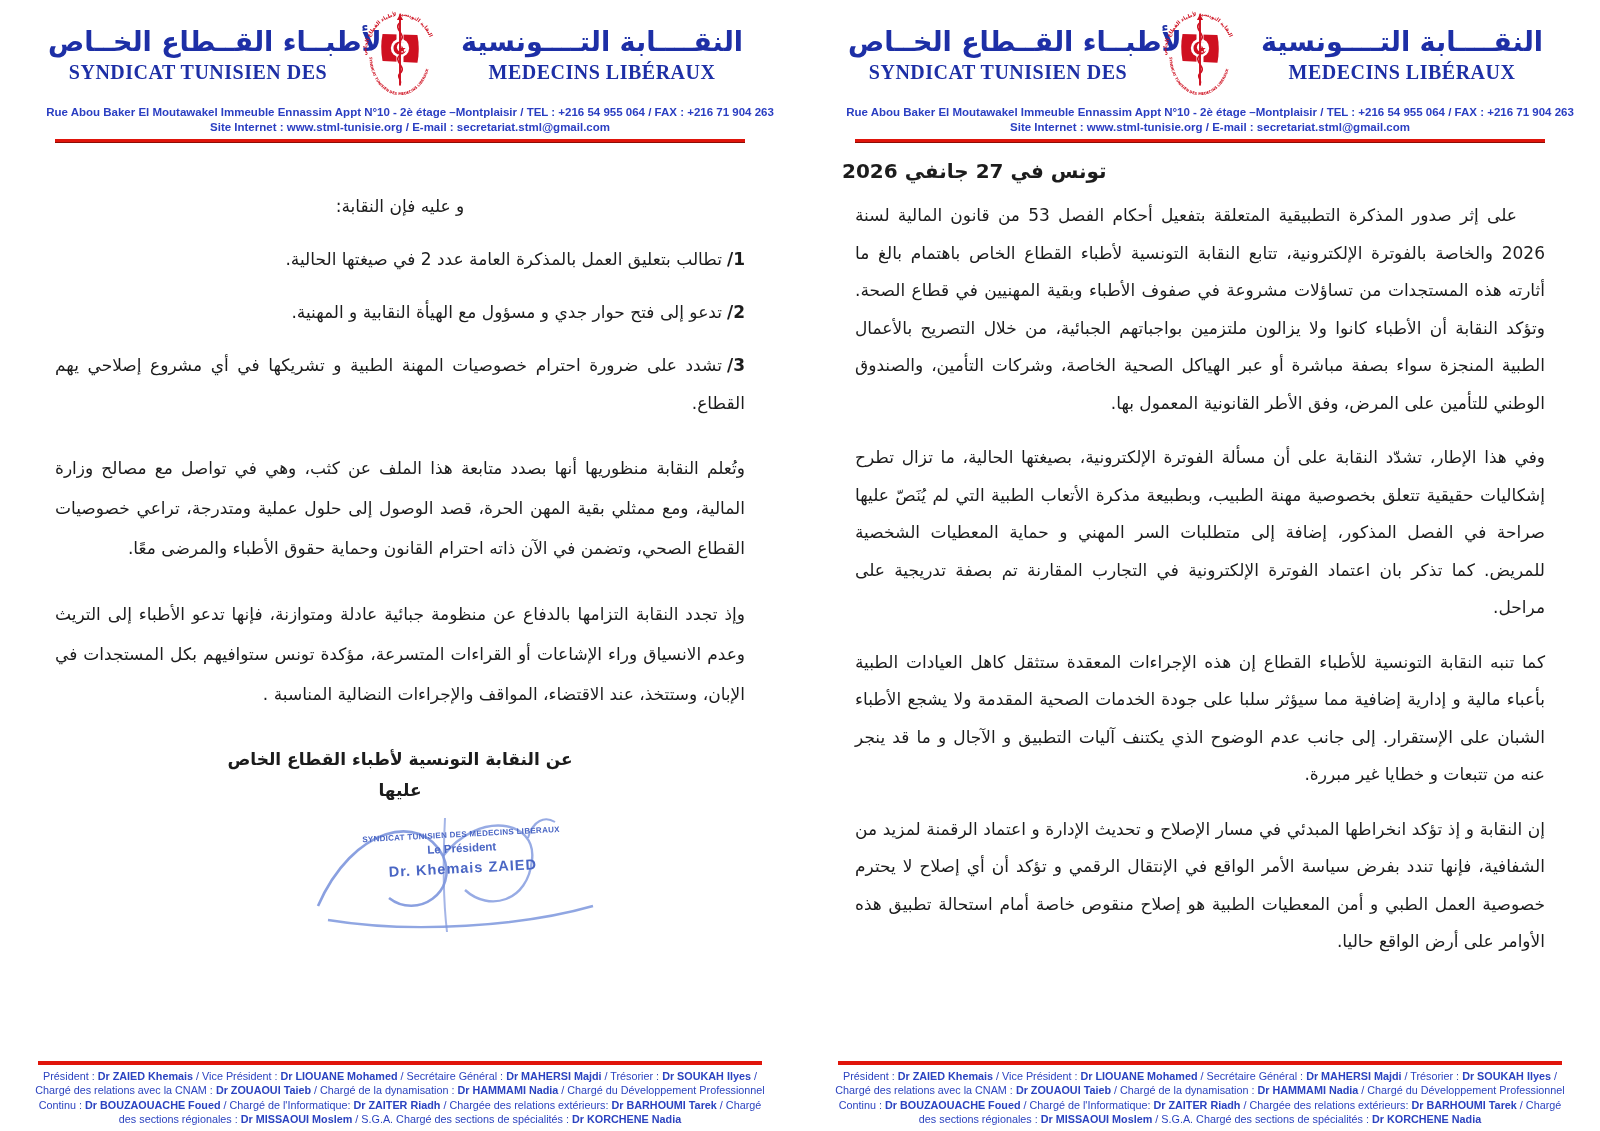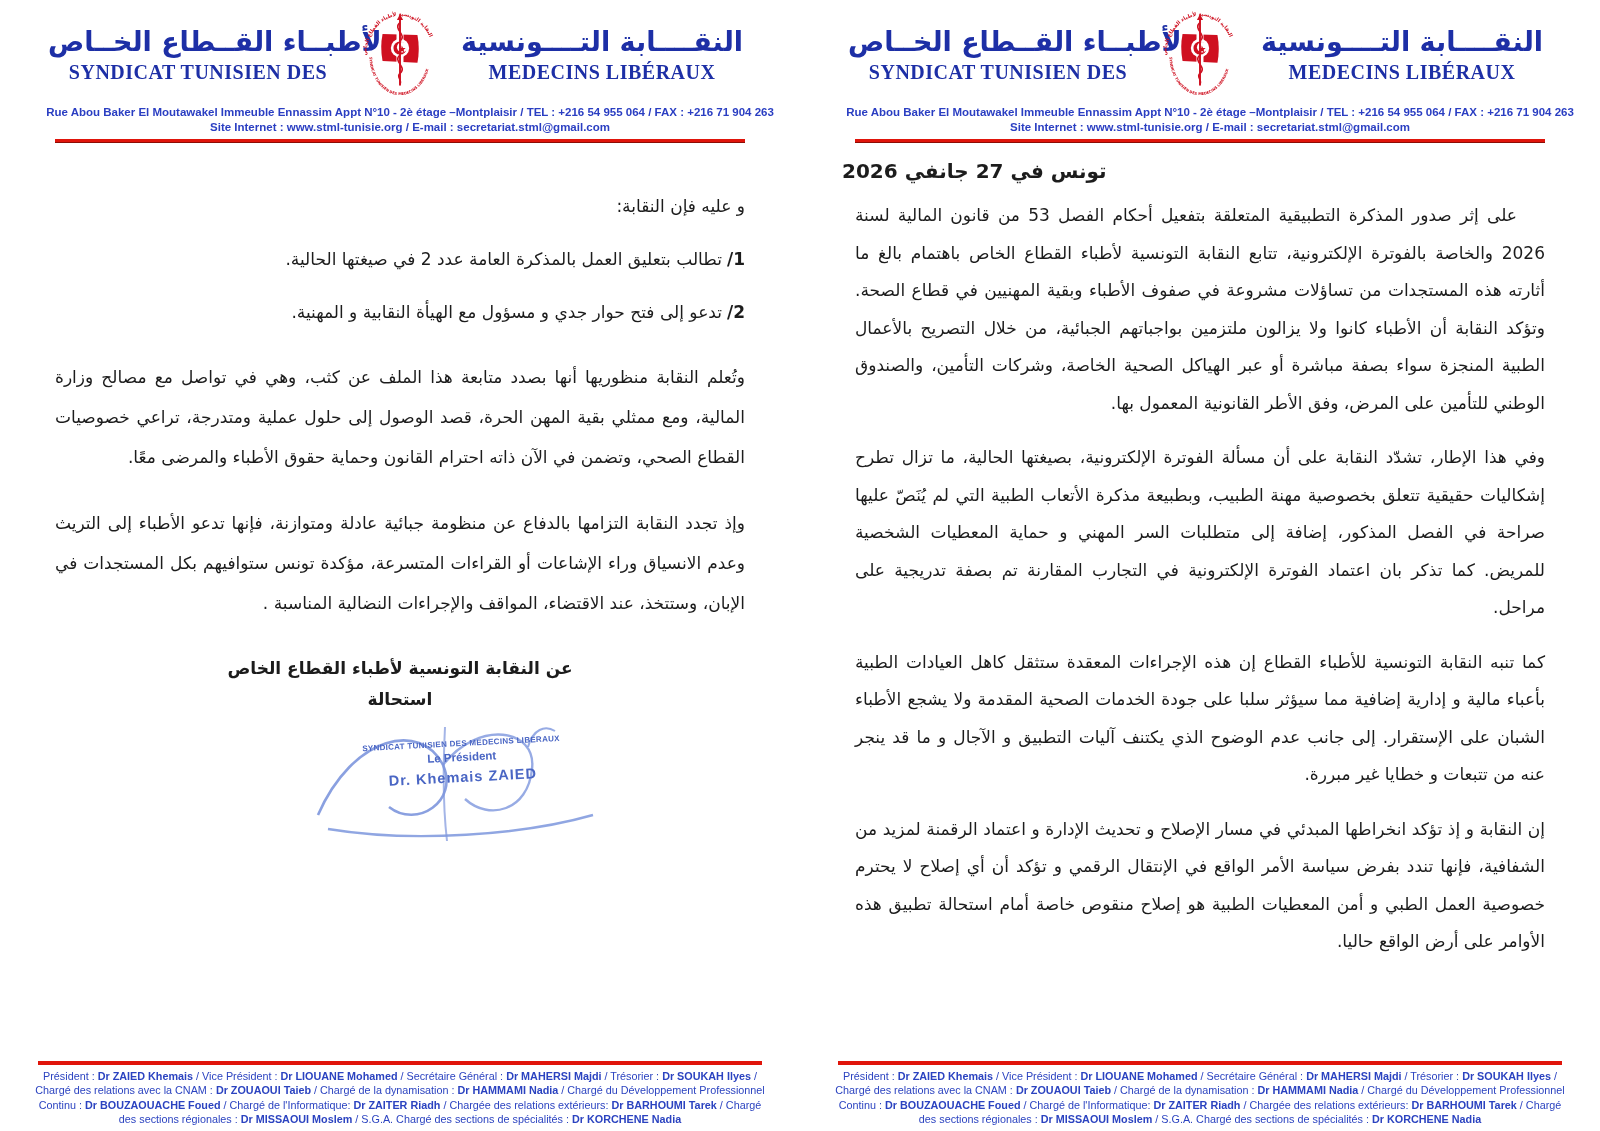--- a/index.html
+++ b/index.html
@@ -24,21 +24,21 @@
   .date-line { margin:16px 42px 0 42px; direction:rtl; text-align:left;
                font-weight:bold; font-size:20px; }
   .doc-title { margin-top:32px; text-align:center; font-weight:bold; font-size:21px; direction:rtl; }
   .body-block { padding:0 55px; direction:rtl; }
   .statement-body { margin-top:14px; }
   .para { font-size:17px; line-height:37.5px; text-align:justify; margin-bottom:17px; }
   .para.indent-first { text-indent:28px; }
 
   
   .resolution-body { padding:44px 55px 0 55px; direction:rtl; }
-  .intro-line { font-size:17px; line-height:38px; margin-bottom:14px; }
+  .intro-line { font-size:17px; line-height:38px; margin-bottom:14px;text-align:center; }
   .demand { font-size:17px; line-height:38px; text-align:justify; margin-top:15px; }
   .demand-num { font-weight:bold; padding-left:5px; }
   .left-para { font-size:17px; line-height:40px; text-align:justify; margin-top:26px; }
   .signature-block { margin-top:30px; text-align:center; direction:rtl;
                      font-weight:bold; font-size:17px; line-height:31px; }
   .stamp-zone { position:relative; height:122px; margin-top:6px; }
   .stamp-svg { position:absolute; left:238px; top:-4px; }
   .stamp-text { position:absolute; left:282px; top:18px; width:250px; text-align:center;
                 transform:rotate(-3deg); color:#4a66c4; font-family:"Liberation Sans",sans-serif; }
   .stamp-org  { font-size:8px; font-weight:bold; letter-spacing:0.3px; white-space:nowrap; }
@@ -94,27 +94,28 @@
         <div>Site Internet : www.stml-tunisie.org / E-mail : secretariat.stml@gmail.com</div>
       </div>
       <div class="head-rule"></div>
     </header>
 
     <div class="resolution-body">
       <p class="intro-line">و عليه فإن النقابة:</p>
 
       <p class="demand"><b class="demand-num">1/</b><span>تطالب بتعليق العمل بالمذكرة العامة عدد 2 في صيغتها الحالية.</span></p>
       <p class="demand"><b class="demand-num">2/</b><span>تدعو إلى فتح حوار جدي و مسؤول مع الهيأة النقابية و المهنية.</span></p>
+      <p class="demand"><b class="demand-num">3/</b><span>تشدد على ضرورة احترام خصوصيات المهنة الطبية و تشريكها في أي مشروع إصلاحي يهم القطاع.</span></p>
 
       <p class="left-para">وتُعلم النقابة منظوريها أنها بصدد متابعة هذا الملف عن كثب، وهي في تواصل مع مصالح وزارة المالية، ومع ممثلي بقية المهن الحرة، قصد الوصول إلى حلول عملية ومتدرجة، تراعي خصوصيات القطاع الصحي، وتضمن في الآن ذاته احترام القانون وحماية حقوق الأطباء والمرضى معًا.</p>
       <p class="left-para">وإذ تجدد النقابة التزامها بالدفاع عن منظومة جبائية عادلة ومتوازنة، فإنها تدعو الأطباء إلى التريث وعدم الانسياق وراء الإشاعات أو القراءات المتسرعة، مؤكدة تونس ستوافيهم بكل المستجدات في الإبان، وستتخذ، عند الاقتضاء، المواقف والإجراءات النضالية المناسبة .</p>
 
       <div class="signature-block">
         <div>عن النقابة التونسية لأطباء القطاع الخاص</div>
-        <div>استحالة</div>
+        <div>عليها</div>
       </div>
 
       <div class="stamp-zone">
         <svg class="stamp-svg" width="330" height="130" viewBox="0 0 330 130" aria-hidden="true">
           <path d="M25,98 C60,18 128,4 150,48 C166,84 124,112 96,90" stroke="#7d96dd" stroke-width="2.6" fill="none" opacity="0.9"></path>
           <path d="M150,48 C186,2 244,12 239,52 C235,94 196,104 172,82" stroke="#7d96dd" stroke-width="2.4" fill="none" opacity="0.8"></path>
           <path d="M235,30 C240,12 252,8 262,14" stroke="#7d96dd" stroke-width="2" fill="none" opacity="0.8"></path>
           <path d="M35,112 C120,126 230,118 300,98" stroke="#7d96dd" stroke-width="2.4" fill="none" opacity="0.85"></path>
           <path d="M152,10 C150,50 150,90 154,124" stroke="#7d96dd" stroke-width="2" fill="none" opacity="0.7"></path>
         </svg>

